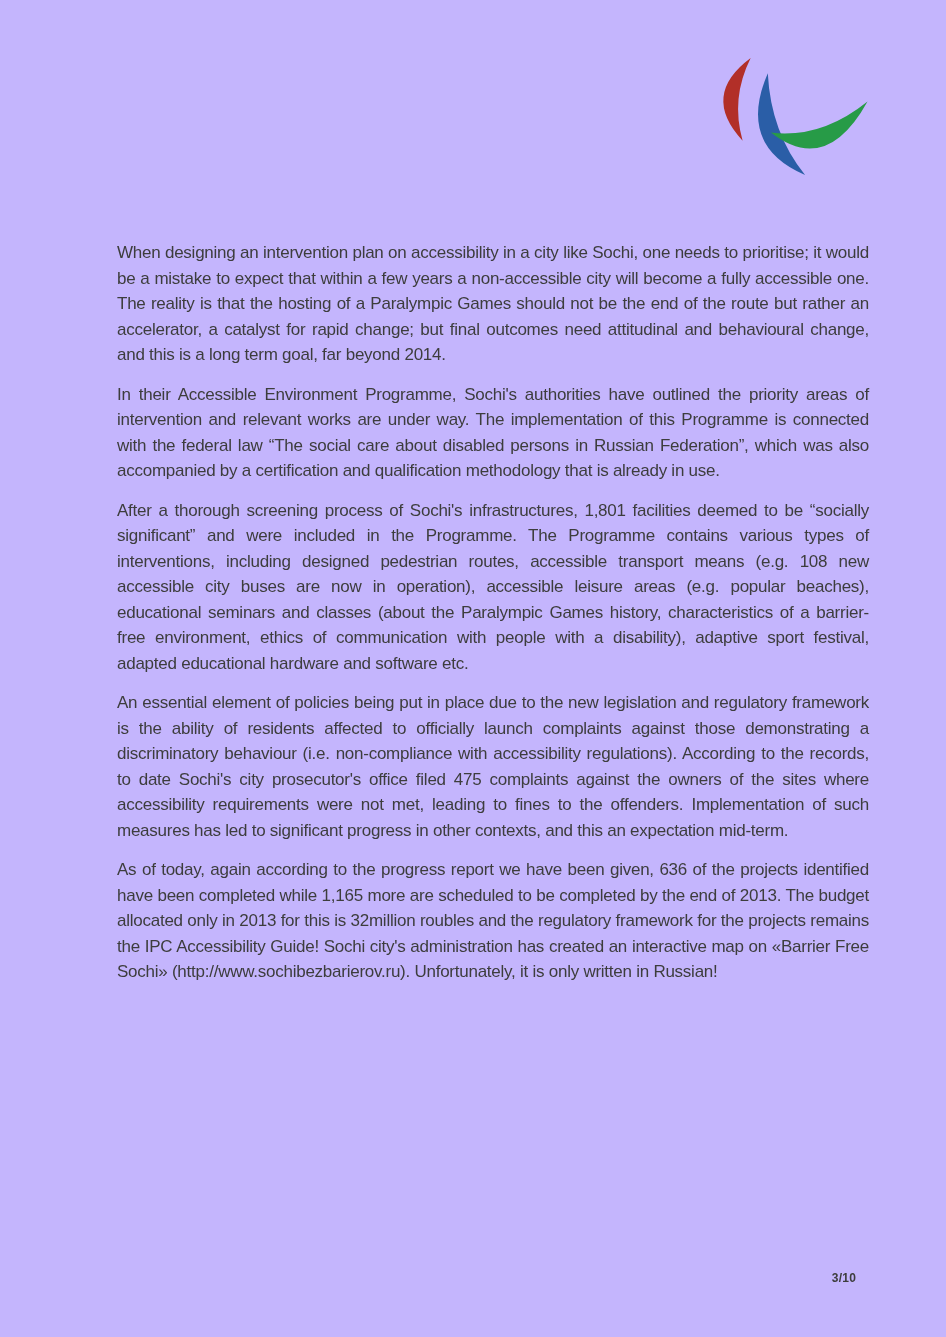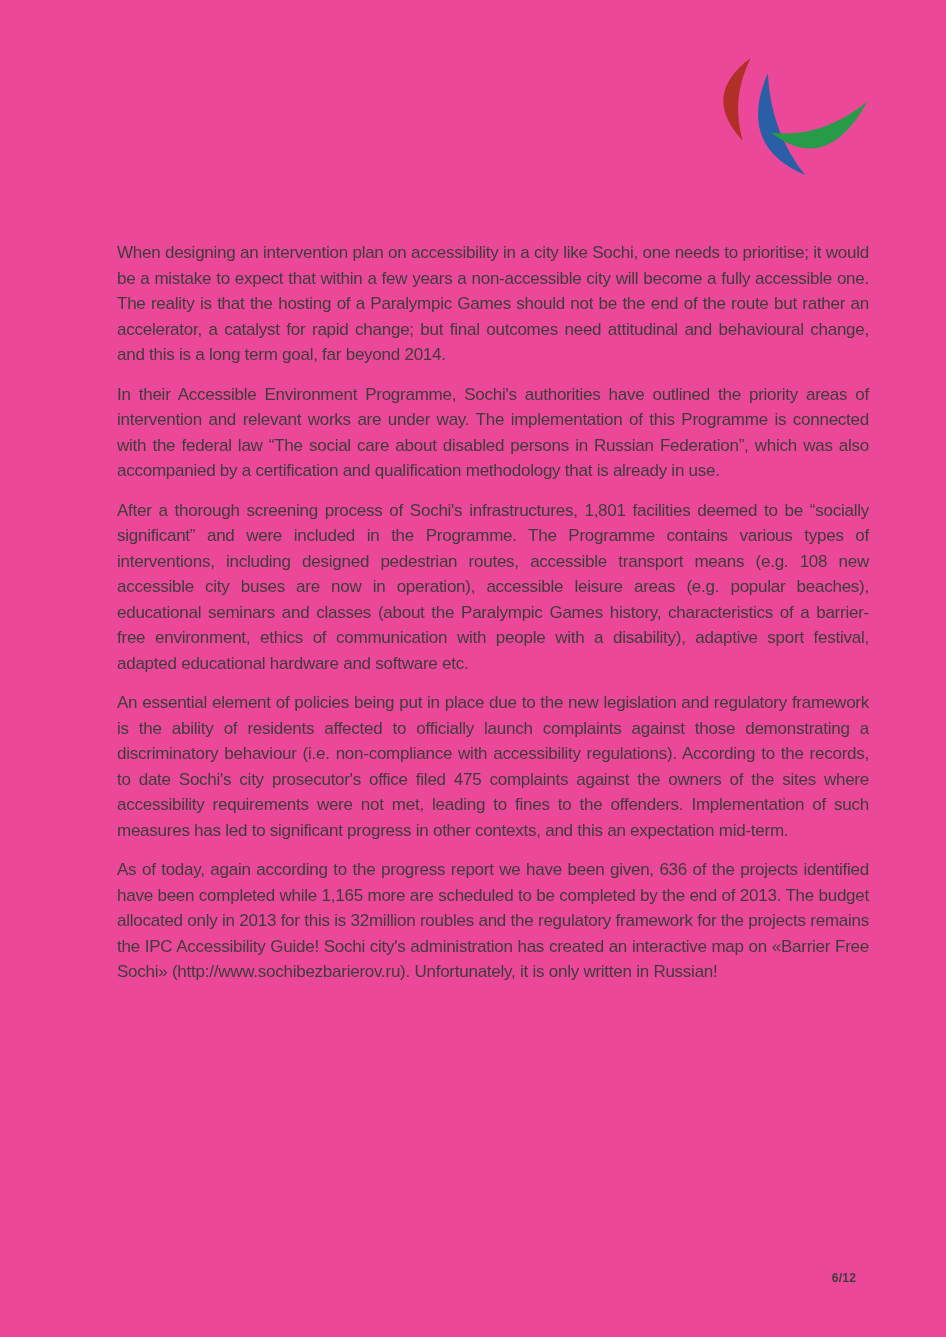--- a/index.html
+++ b/index.html
@@ -11,21 +11,21 @@
     width: 946px;
     height: 1337px;
     position: relative;
     font-family: "Liberation Sans", sans-serif;
     color: #3d3d3d;
     overflow: hidden;
   }
   .page {
     position: absolute;
     inset: 0;
-    background: #ec4899;
+    background: #c4b5fd;
   }
   .logo-wrap {
     position: absolute;
     top: 50px;
     right: 52px;
     width: 196px;
     height: 136px;
   }
   .logo-wrap svg {
     width: 100%;
@@ -71,16 +71,16 @@
 
   <main class="doc-body">
     <p>When designing an intervention plan on accessibility in a city like Sochi, one needs to prioritise; it would be a mistake to expect that within a few years a non-accessible city will become a fully accessible one. The reality is that the hosting of a Paralympic Games should not be the end of the route but rather an accelerator, a catalyst for rapid change; but final outcomes need attitudinal and behavioural change, and this is a long term goal, far beyond 2014.</p>
     <p>In their Accessible Environment Programme, Sochi's authorities have outlined the priority areas of intervention and relevant works are under way. The implementation of this Programme is connected with the federal law “The social care about disabled persons in Russian Federation”, which was also accompanied by a certification and qualification methodology that is already in use.</p>
     <p>After a thorough screening process of Sochi's infrastructures, 1,801 facilities deemed to be “socially significant” and were included in the Programme. The Programme contains various types of interventions, including designed pedestrian routes, accessible transport means (e.g. 108 new accessible city buses are now in operation), accessible leisure areas (e.g. popular beaches), educational seminars and classes (about the Paralympic Games history, characteristics of a barrier-free environment, ethics of communication with people with a disability), adaptive sport festival, adapted educational hardware and software etc.</p>
     <p>An essential element of policies being put in place due to the new legislation and regulatory framework is the ability of residents affected to officially launch complaints against those demonstrating a discriminatory behaviour (i.e. non-compliance with accessibility regulations). According to the records, to date Sochi's city prosecutor's office filed 475 complaints against the owners of the sites where accessibility requirements were not met, leading to fines to the offenders. Implementation of such measures has led to significant progress in other contexts, and this an expectation mid-term.</p>
     <p>As of today, again according to the progress report we have been given, 636 of the projects identified have been completed while 1,165 more are scheduled to be completed by the end of 2013. The budget allocated only in 2013 for this is 32million roubles and the regulatory framework for the projects remains the IPC Accessibility Guide! Sochi city's administration has created an interactive map on «Barrier Free Sochi» (http://www.sochibezbarierov.ru). Unfortunately, it is only written in Russian!</p>
   </main>
 
   <footer class="page-footer">
-    <span>6/12</span>
+    <span>3/10</span>
   </footer>
 
 </div>
 
 </body></html>

